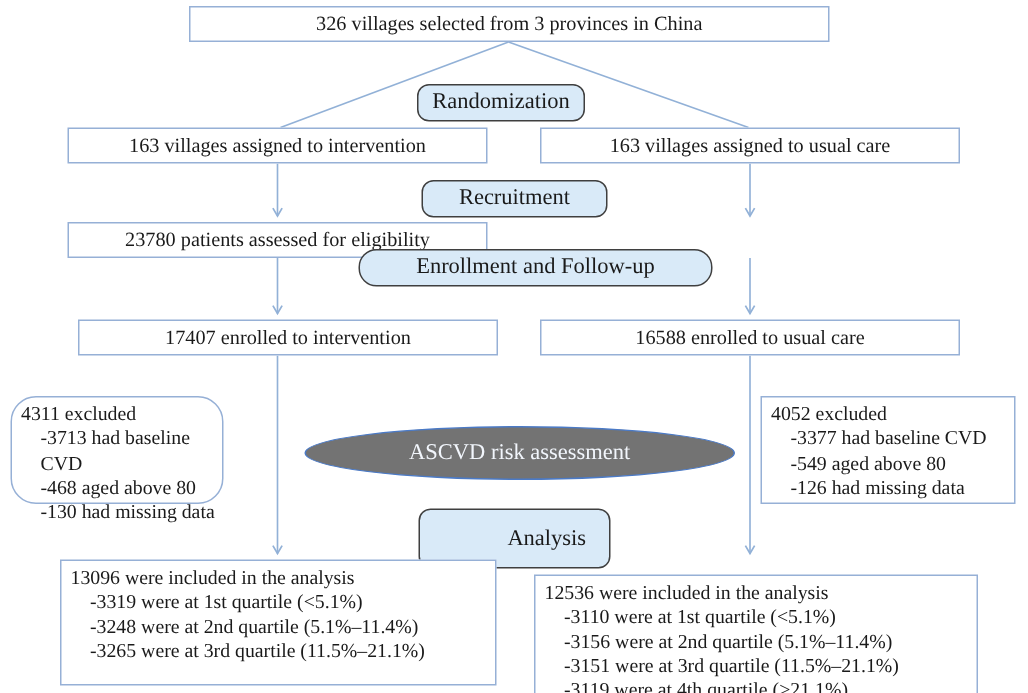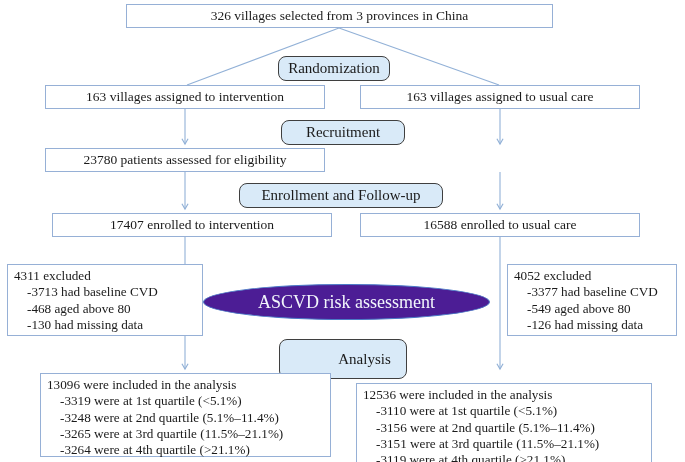--- a/index.html
+++ b/index.html
@@ -36,26 +36,26 @@
     border:1px solid #96b0d6;
     font-size:13.2px;
     line-height:1.24;
     box-sizing:border-box;
     padding:3px 4px 2px 6px;
     text-align:left;
   }
   .textbox .indent{padding-left:13px;}
   .ellipse{
     position:absolute;
-    background:#4c1d95;
+    background:#737373;
     border:1px solid #4b7ac6;
     border-radius:50%;
     display:flex;align-items:center;justify-content:center;
     color:#f2f6fc;
-    font-size:18px;
+    font-size:15px;
   }
 </style>
 </head>
 <body>
 
 <div id="canvas">
 
   <svg id="lines" viewBox="0 0 685 462">
     <defs>
       <marker id="arrow" viewBox="0 0 10 10" refX="7.5" refY="5" markerWidth="8" markerHeight="8" orient="auto">
@@ -78,26 +78,26 @@
 
   <div class="stage" style="left:278px;top:56px;width:112px;height:25px;">Randomization</div>
 
   <div class="box" style="left:45px;top:85px;width:280px;height:24px;">163 villages assigned to intervention</div>
   <div class="box" style="left:360px;top:85px;width:280px;height:24px;">163 villages assigned to usual care</div>
 
   <div class="stage" style="left:281px;top:120px;width:124px;height:25px;">Recruitment</div>
 
   <div class="box" style="left:45px;top:148px;width:280px;height:24px;">23780 patients assessed for eligibility</div>
 
-  <div class="stage" style="left:239px;top:183px;width:204px;height:25px;">Enrollment and Follow-up</div>
+  <div class="stage" style="left:239px;top:166px;width:236px;height:25px;border-radius:12px;">Enrollment and Follow-up</div>
 
   <div class="box" style="left:52px;top:213px;width:280px;height:24px;">17407 enrolled to intervention</div>
   <div class="box" style="left:360px;top:213px;width:280px;height:24px;">16588 enrolled to usual care</div>
 
-  <div class="textbox" style="left:7px;top:264px;width:196px;height:72px;">
+  <div class="textbox" style="left:7px;top:264px;width:142px;height:72px;border-radius:17px;">
     <div>4311 excluded</div>
     <div class="indent">-3713 had baseline CVD</div>
     <div class="indent">-468 aged above 80</div>
     <div class="indent">-130 had missing data</div>
   </div>
   <div class="textbox" style="left:507px;top:264px;width:170px;height:72px;">
     <div>4052 excluded</div>
     <div class="indent">-3377 had baseline CVD</div>
     <div class="indent">-549 aged above 80</div>
     <div class="indent">-126 had missing data</div>
@@ -105,21 +105,20 @@
 
   <div class="ellipse" style="left:203px;top:284px;width:285px;height:34px;">ASCVD risk assessment</div>
 
   <div class="stage" style="left:279px;top:339px;width:128px;height:40px;padding-left:43px;">Analysis</div>
 
   <div class="textbox" style="left:40px;top:373px;width:291px;height:84px;">
     <div>13096 were included in the analysis</div>
     <div class="indent">-3319 were at 1st quartile (&lt;5.1%)</div>
     <div class="indent">-3248 were at 2nd quartile (5.1%–11.4%)</div>
     <div class="indent">-3265 were at 3rd quartile (11.5%–21.1%)</div>
-    <div class="indent">-3264 were at 4th quartile (&gt;21.1%)</div>
   </div>
   <div class="textbox" style="left:356px;top:383px;width:296px;height:84px;">
     <div>12536 were included in the analysis</div>
     <div class="indent">-3110 were at 1st quartile (&lt;5.1%)</div>
     <div class="indent">-3156 were at 2nd quartile (5.1%–11.4%)</div>
     <div class="indent">-3151 were at 3rd quartile (11.5%–21.1%)</div>
     <div class="indent">-3119 were at 4th quartile (&gt;21.1%)</div>
   </div>
 
 </div>

